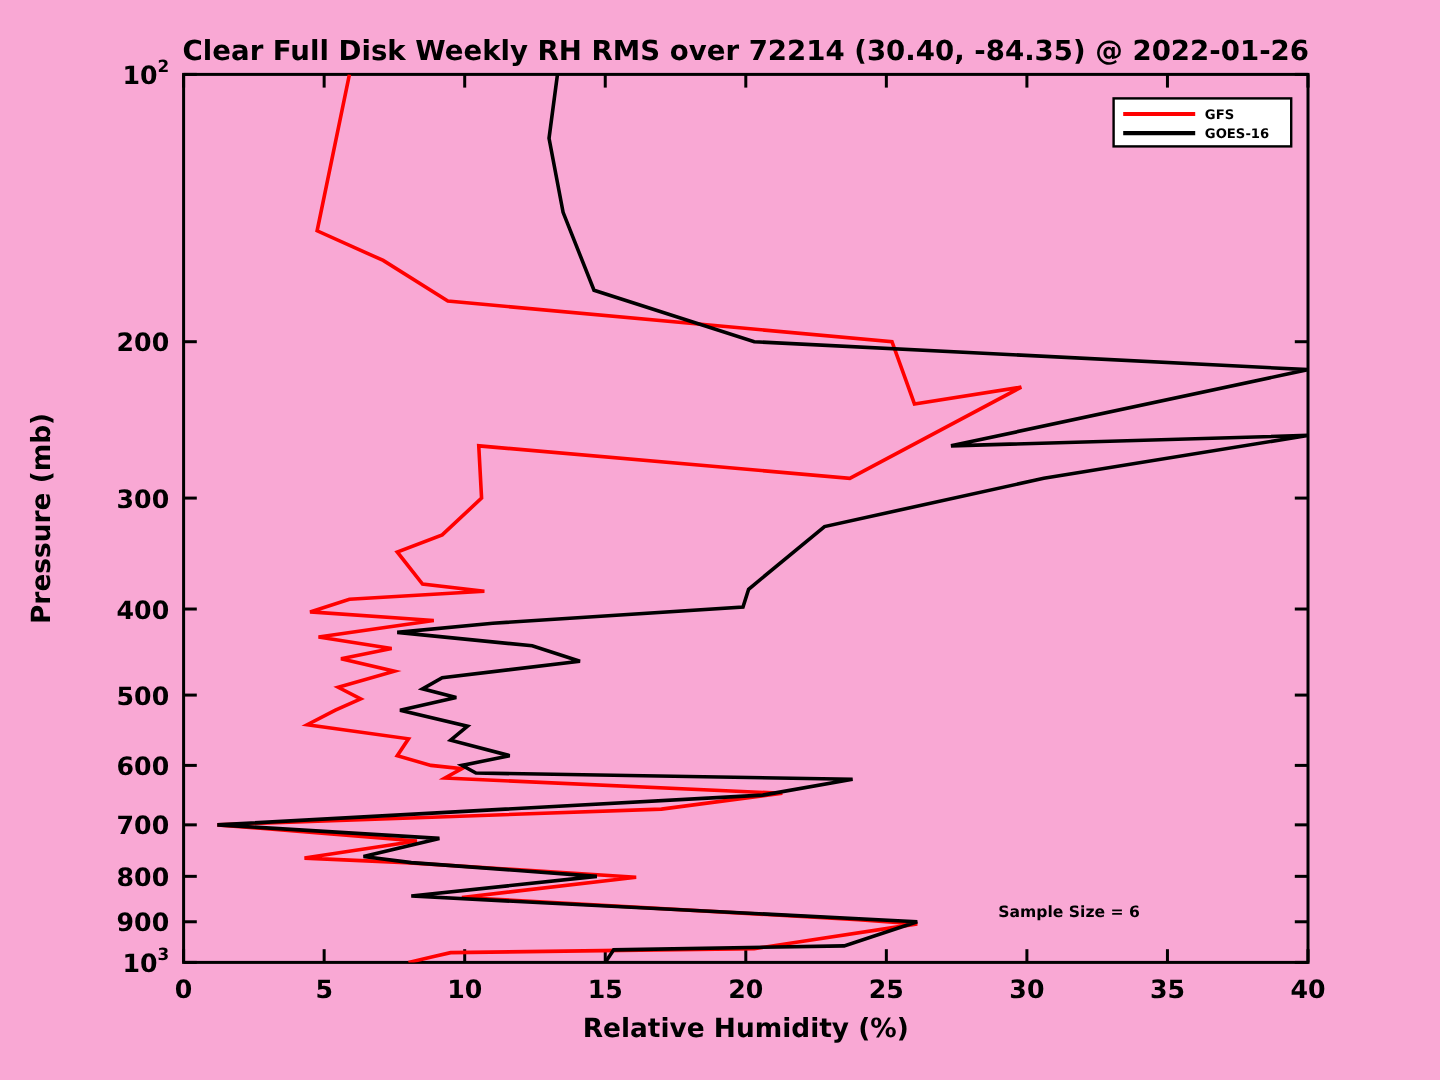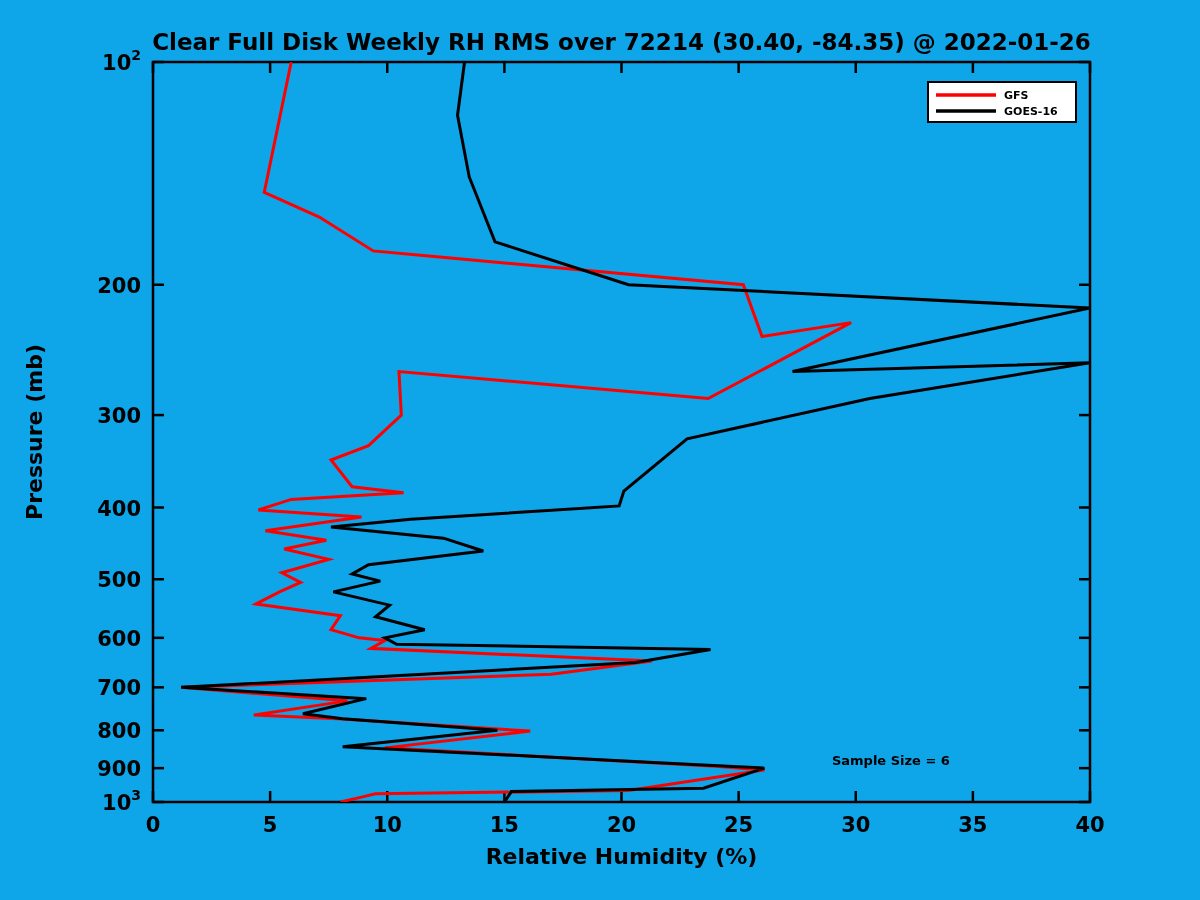--- a/index.html
+++ b/index.html
@@ -1,18 +1,18 @@
 <!DOCTYPE html>
 <html><head>
 <meta charset="utf-8">
 <style>
   html,body{margin:0;padding:0;background:#ffffff;}
   body{width:1200px;height:900px;overflow:hidden;
        font-family:"DejaVu Sans","Liberation Sans",sans-serif;}
-  #root{position:relative;width:1200px;height:900px;background:#0ea5e9;}
+  #root{position:relative;width:1200px;height:900px;background:#f9a8d4;}
   #chart-svg{position:absolute;left:0;top:0;}
   .ttl{font-weight:bold;font-size:23px;fill:#000;}
   .axlbl{font-weight:bold;font-size:22px;fill:#000;}
   .tick{font-weight:bold;font-size:21px;fill:#000;}
   .legtxt{font-weight:bold;font-size:11px;fill:#000;}
   .ann{font-weight:bold;font-size:13px;fill:#000;}
 </style>
 </head>
 <body>
 

